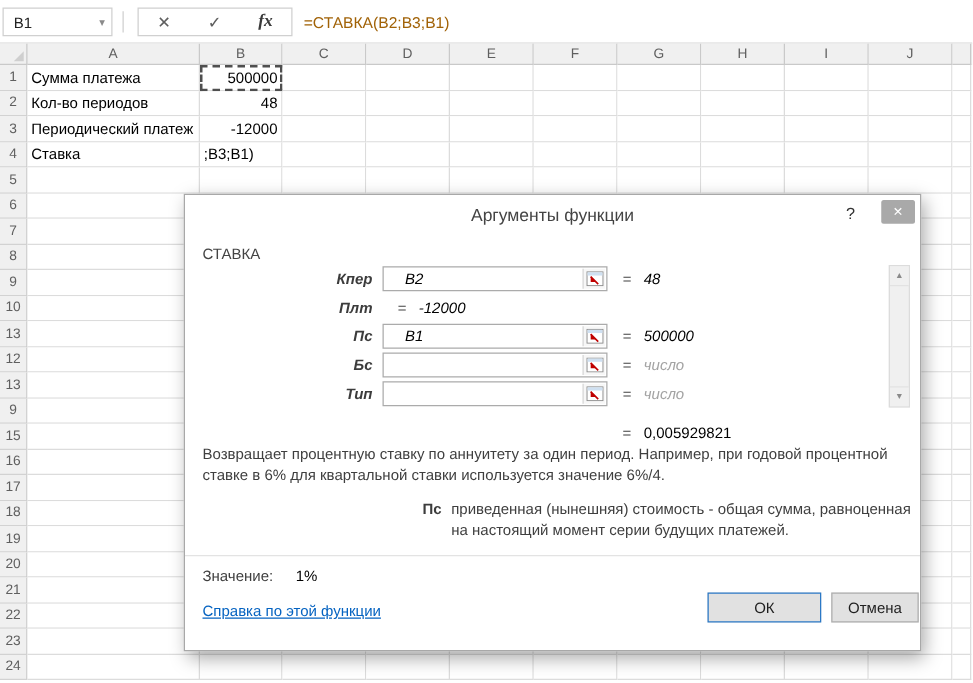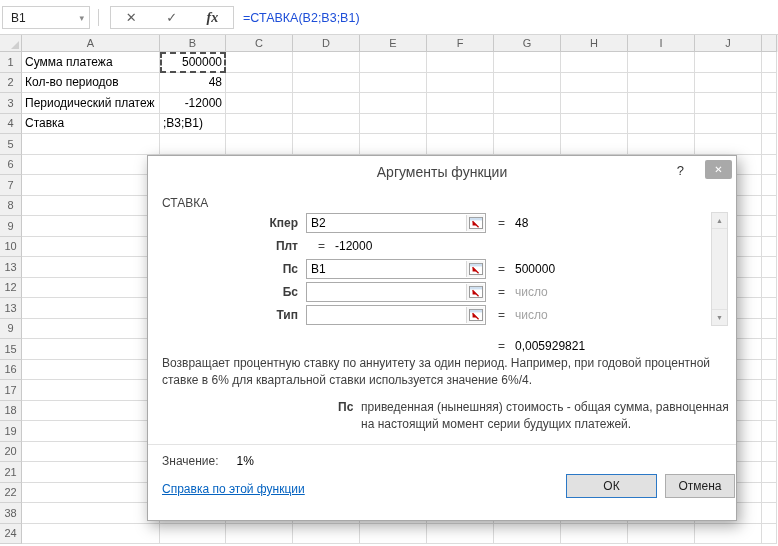--- a/index.html
+++ b/index.html
@@ -8,21 +8,21 @@
   .app { position:relative; width:778px; height:546px; background:#fff; }
 
   
   .formula-bar { position:absolute; top:0; left:0; right:0; height:35px; background:#fff; border-bottom:1px solid #d6d6d6; }
   .name-box { position:absolute; left:2px; top:6px; width:88px; height:23px; border:1px solid #d0d0d0; display:flex; align-items:center; font-size:12px; color:#222; padding-left:8px; background:#fff; }
   .nb-arrow { position:absolute; right:5px; top:6px; color:#8a8a8a; font-size:9px; }
   .fb-sep { position:absolute; left:98px; top:9px; width:1px; height:17px; background:#d0d0d0; }
   .fb-group { position:absolute; left:110px; top:6px; width:124px; height:23px; border:1px solid #d0d0d0; display:flex; align-items:center; justify-content:space-around; background:#fff; }
   .fb-btn { font-size:13px; color:#5f5f5f; cursor:default; }
   .fb-btn.fx { font-family:"Liberation Serif", serif; font-style:italic; font-size:14px; color:#3a3a3a; font-weight:bold; }
-  .fb-formula { position:absolute; left:243px; top:6px; height:23px; display:flex; align-items:center; font-size:12.5px; color:#1d4ed8; }
+  .fb-formula { position:absolute; left:243px; top:6px; height:23px; display:flex; align-items:center; font-size:12.5px; color:#a16207; }
 
   
   .grid { position:absolute; top:35px; left:0; width:778px; bottom:0; background:#fff; }
   .col-headers { display:flex; height:17px; background:#f0f0f0; }
   .corner { width:22px; height:17px; background:#f0f0f0; border-right:1px solid #c9c9c9; border-bottom:1px solid #c9c9c9; position:relative; }
   .corner:after { content:""; position:absolute; right:2px; bottom:2px; width:0; height:0; border-left:8px solid transparent; border-bottom:8px solid #cfcfcf; }
   .col-h { height:17px; border-right:1px solid #c9c9c9; border-bottom:1px solid #c9c9c9; font-size:11px; color:#5f5f5f; display:flex; align-items:center; justify-content:center; background:#f0f0f0; }
   .grid-row { display:flex; height:20.5px; }
   .row-h { width:22px; background:#f0f0f0; border-right:1px solid #c9c9c9; border-bottom:1px solid #d2d2d2; font-size:11px; color:#5f5f5f; display:flex; align-items:center; justify-content:center; }
   .cell { border-right:1px solid #dcdcdc; border-bottom:1px solid #dcdcdc; font-size:12px; color:#000; display:flex; align-items:center; padding:0 3px; white-space:nowrap; overflow:hidden; background:#fff; }
@@ -30,23 +30,23 @@
   .cell.selected { outline:2px dashed #4f4f4f; outline-offset:-2px; overflow:visible; }
 
   
   .dialog { position:absolute; left:147px; top:155px; width:590px; height:366px; background:#fff; border:1px solid #a8a8a8; box-shadow:3px 5px 14px rgba(0,0,0,.35); font-size:12px; color:#404040; z-index:10; }
   .dlg-title { position:absolute; left:0; right:0; top:8px; text-align:center; font-size:14px; color:#444; }
   .dlg-help { position:absolute; right:52px; top:7px; font-size:13px; color:#333; }
   .dlg-close { position:absolute; right:4px; top:4px; width:27px; height:19px; background:#a9a9a9; border-radius:2px; color:#fff; font-size:10px; display:flex; align-items:center; justify-content:center; cursor:default; }
   .dlg-group { position:absolute; left:14px; top:40px; font-size:12px; color:#444; }
 
   .dlg-fields { position:absolute; left:14px; top:55px; }
-  .f-row { display:flex; align-items:center; height:23px; }
+  .f-row { display:flex; align-items:center; height:23px;font-style:italic; }
   .f-label { width:144px; text-align:right; padding-right:8px; font-weight:bold; color:#3c3c3c; }
-  .f-input { position:relative; width:180px; height:20px; border:1px solid #ababab; background:#fff; display:flex; align-items:center; padding:0 22px 0 4px; font-size:12px; color:#000; }
+  .f-input { position:relative; width:180px; height:20px; border:1px solid #ababab; background:#fff; display:flex; align-items:center; padding:0 22px 0 17px; font-size:12px; color:#000; }
   .f-pick { position:absolute; right:1px; top:1px; width:18px; height:16px; display:flex; align-items:center; justify-content:center; background:#f7f7f7; border-left:1px solid #d8d8d8; }
   .f-eq { margin-left:12px; color:#444; }
   .f-res { margin-left:10px; color:#000; }
   .f-res.muted { color:#a3a3a3; }
 
   .dlg-scroll { position:absolute; left:563px; top:56px; width:17px; height:114px; background:#f0f0f0; border:1px solid #dcdcdc; }
   .sc-btn { position:absolute; left:0; right:0; height:16px; background:#f0f0f0; color:#8a8a8a; font-size:7px; display:flex; align-items:center; justify-content:center; }
   .sc-up { top:0; border-bottom:1px solid #e2e2e2; }
   .sc-down { bottom:0; border-top:1px solid #e2e2e2; }
 
@@ -403,21 +403,21 @@
           <div class="cell" style="width: 67px;"></div>
           <div class="cell" style="width: 67px;"></div>
           <div class="cell" style="width: 67px;"></div>
           <div class="cell" style="width: 67px;"></div>
           <div class="cell" style="width: 67px;"></div>
           <div class="cell" style="width: 67px;"></div>
           <div class="cell" style="width: 67px;"></div>
           <div class="cell" style="width: 15px;"></div>
         </div>
         <div class="grid-row">
-          <div class="row-h">38</div>
+          <div class="row-h">23</div>
           <div class="cell" style="width: 138px;"></div>
           <div class="cell" style="width: 66px;"></div>
           <div class="cell" style="width: 67px;"></div>
           <div class="cell" style="width: 67px;"></div>
           <div class="cell" style="width: 67px;"></div>
           <div class="cell" style="width: 67px;"></div>
           <div class="cell" style="width: 67px;"></div>
           <div class="cell" style="width: 67px;"></div>
           <div class="cell" style="width: 67px;"></div>
           <div class="cell" style="width: 67px;"></div>

